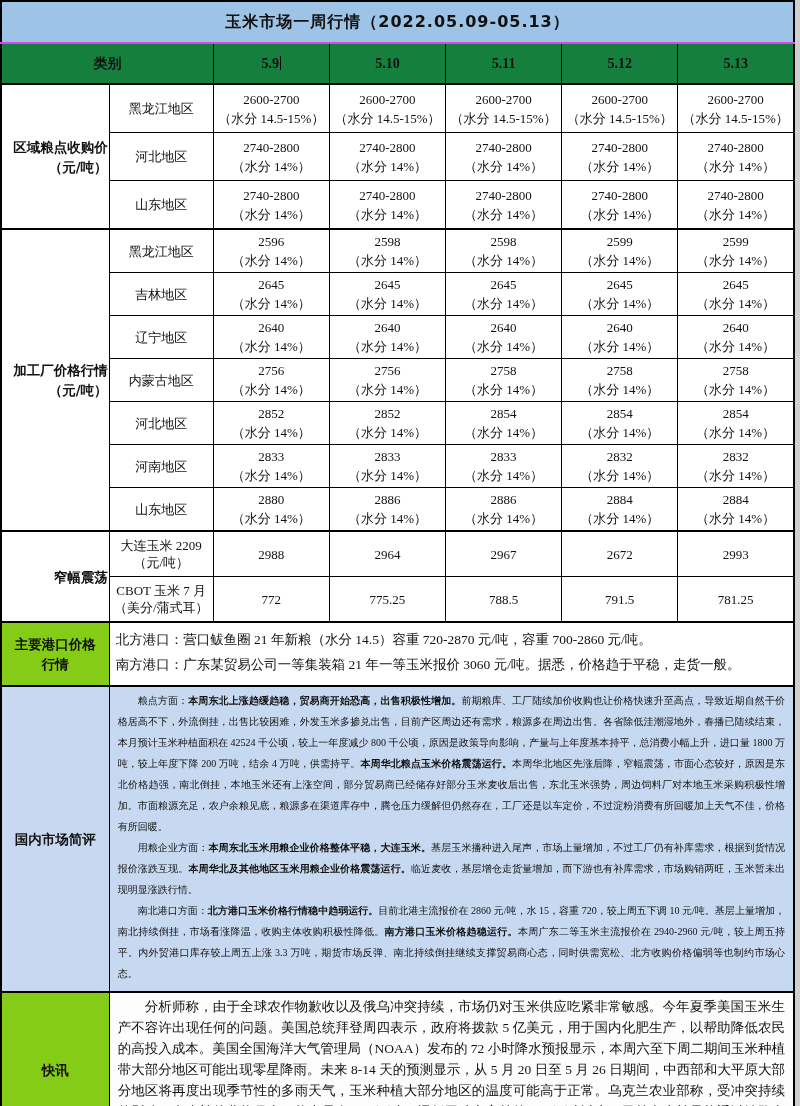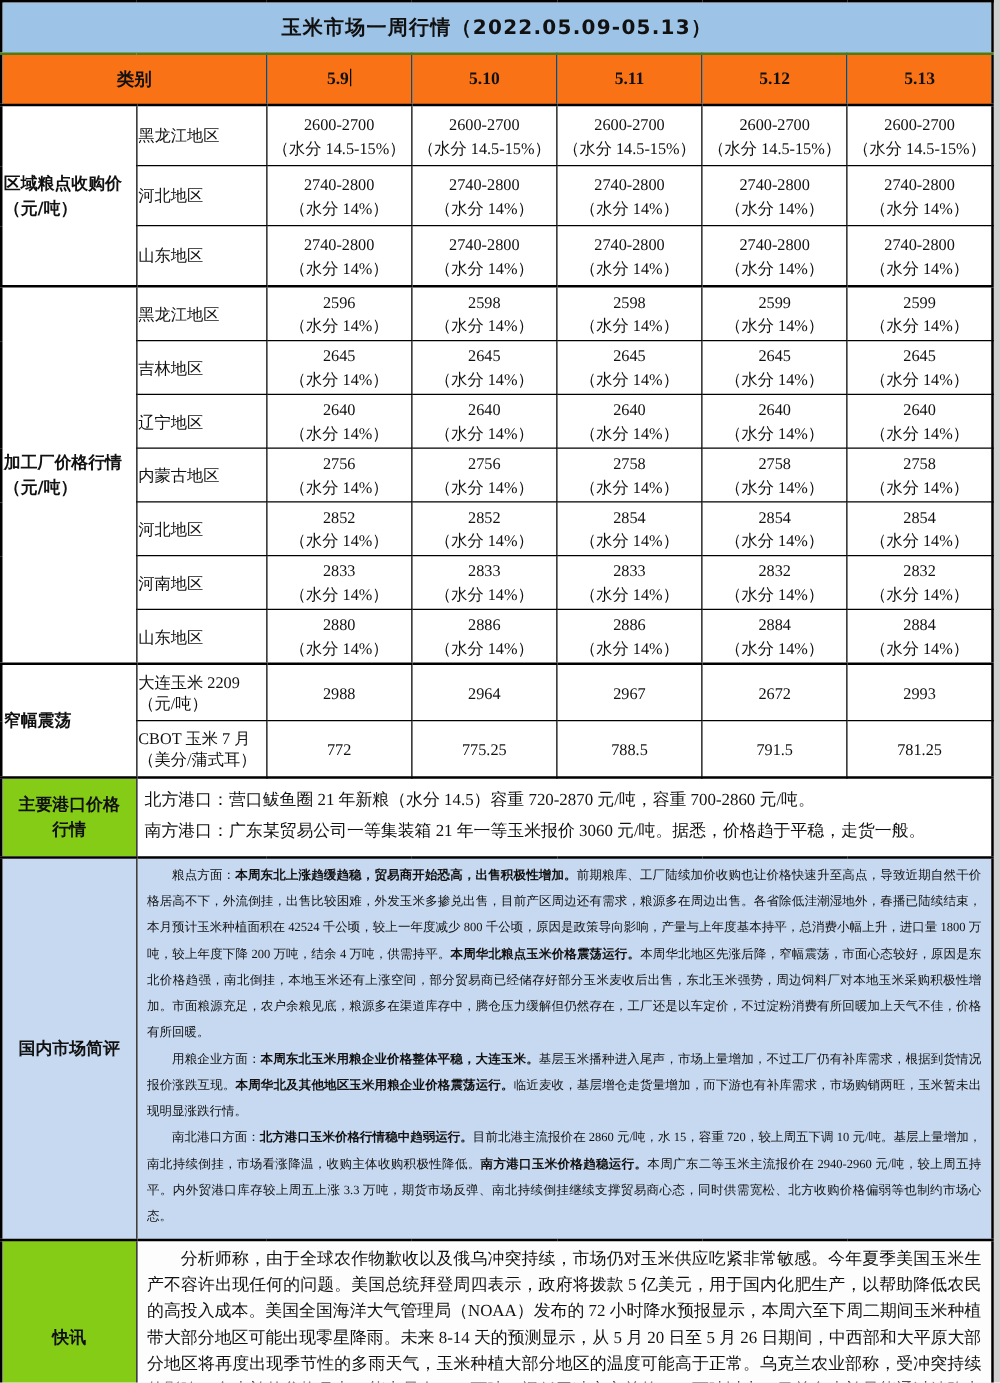--- a/index.html
+++ b/index.html
@@ -20,41 +20,41 @@
     width:795px;
     border:2px solid #000;
   }
   td{border:1px solid #000;overflow:hidden;vertical-align:middle;}
   tr.sect td{border-top:2px solid #000;}
 
   
   .title-cell{
     height:38px;background:#9DC3E6;
     text-align:center;font-weight:bold;font-size:16px;
-    border-bottom:2px solid #4d7c0f;
+    border-bottom:2px solid #d946ef;
     letter-spacing:1px;
   }
   
   .header-row td{
-    height:37px;background:#f97316;
+    height:37px;background:#15803d;
     text-align:center;font-weight:bold;font-size:14px;
   }
   .hdr-date{font-family:"Liberation Serif","DejaVu Serif",serif;}
   .cursor{
     display:inline-block;width:1px;height:14px;background:#000;
     margin-left:1px;vertical-align:-2px;
   }
 
   
   .sec-label{
-    background:#fff;text-align:left;font-weight:bold;
+    background:#fff;text-align:right;font-weight:bold;
     font-size:13.5px;line-height:20px;
   }
   .region{
-    font-size:13px;line-height:17px;
+    text-align:center;font-size:13px;line-height:17px;
     font-family:"Liberation Serif","DejaVu Serif",serif;
   }
   .val{
     text-align:center;
     font-family:"Liberation Serif","DejaVu Serif",serif;
     font-size:13px;line-height:19px;
   }
   .val .note{font-size:13px;}
   tr.h-region td{height:45px;}
   tr.h-factory td{height:40px;}

